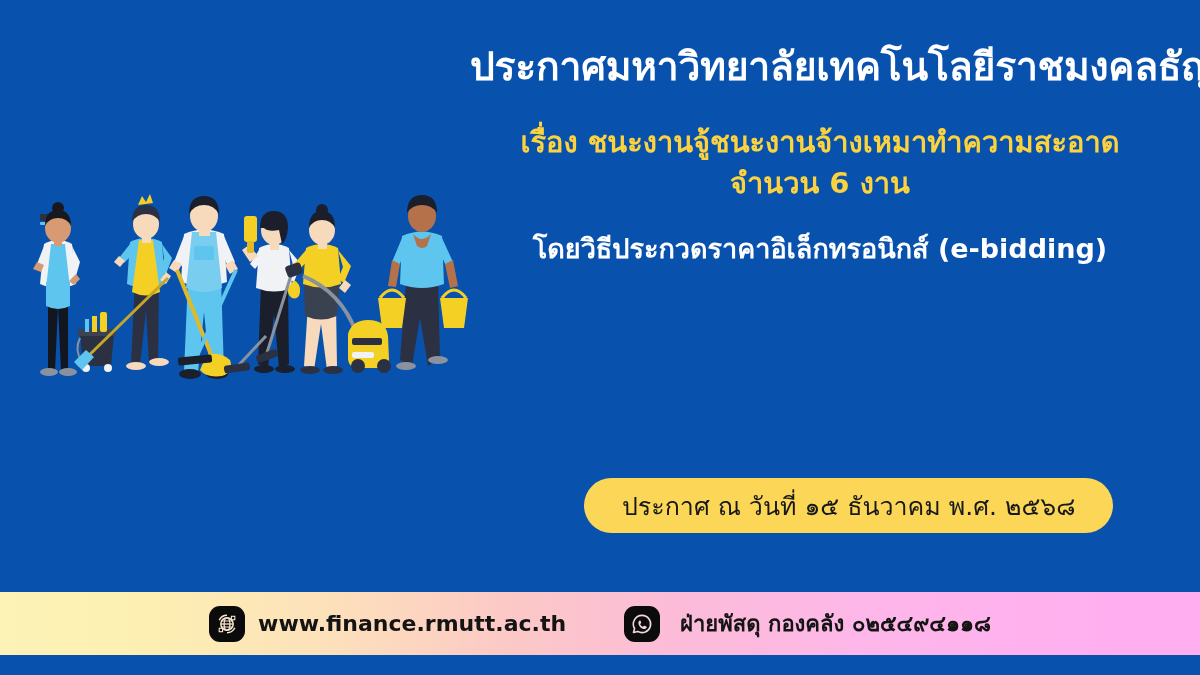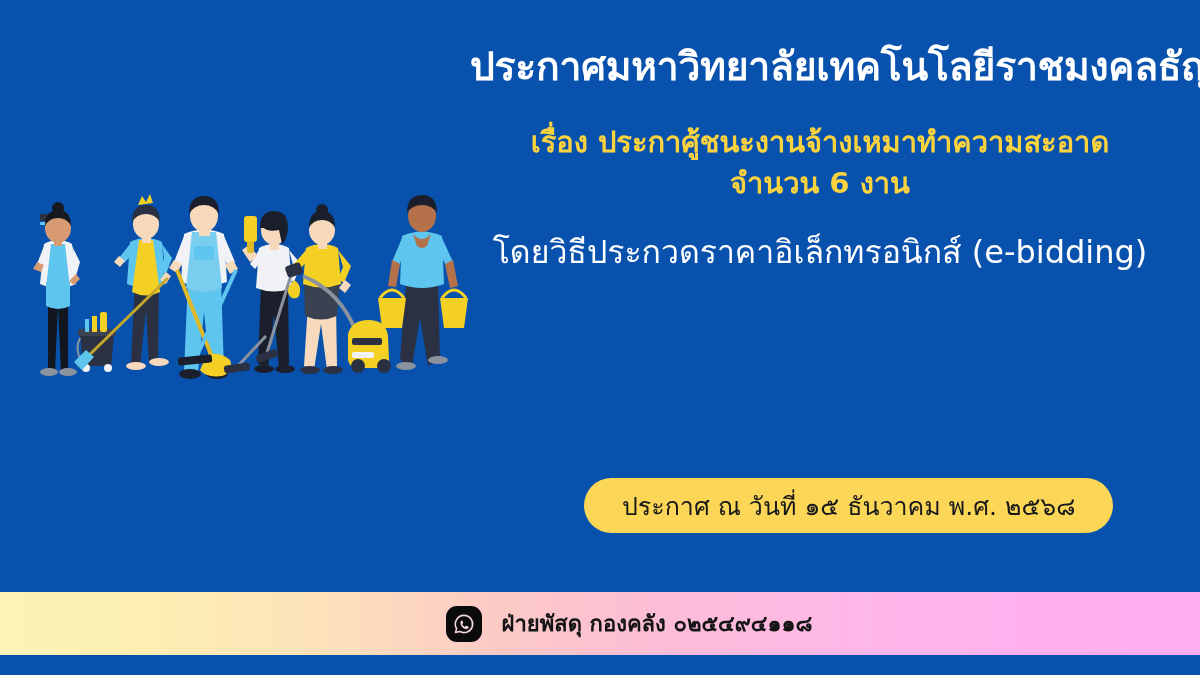--- a/index.html
+++ b/index.html
@@ -50,22 +50,22 @@
     margin-top: 30px;
     color: #fcd33e;
     font-size: 29px;
     font-weight: bold;
     line-height: 1.42;
   }
   #subtitle-line-1, #subtitle-line-2 { display: block; white-space: nowrap; }
   #method-line {
     margin-top: 26px;
     color: #ffffff;
-    font-size: 32px;
-    font-weight: normal;
+    font-size: 27px;
+    font-weight: bold;
     line-height: 1.4;
     white-space: nowrap;
   }
 
   
   #date-badge {
     position: absolute;
     left: 584px;
     top: 478px;
     height: 55px;
@@ -266,31 +266,47 @@
         <path d="M424 112 q12 -16 24 0" stroke="#f5d024" stroke-width="3" fill="none"></path>
         <path d="M422 112 h28 l-4 30 h-20 Z" fill="#f5d024"></path>
       </g>
     </svg>
   </div>
 
   <div id="text-block">
     <h1 id="main-title">ประกาศมหาวิทยาลัยเทคโนโลยีราชมงคลธัญบุรี</h1>
 
     <div id="subtitle-group">
-      <span id="subtitle-line-1">เรื่อง ประกาศู้ชนะงานจ้างเหมาทำความสะอาด</span>
+      <span id="subtitle-line-1">เรื่อง ชนะงานจู้ชนะงานจ้างเหมาทำความสะอาด</span>
       <span id="subtitle-line-2">จำนวน 6 งาน</span>
     </div>
 
     <div id="method-line">โดยวิธีประกวดราคาอิเล็กทรอนิกส์ (e-bidding)</div>
   </div>
 
   <div id="date-badge">ประกาศ ณ วันที่ ๑๕ ธันวาคม พ.ศ. ๒๕๖๘</div>
 
   <div id="footer-band">
 
+    <div class="footer-item" id="footer-item-website">
+      <span class="footer-icon">
+        <svg width="24" height="24" viewBox="0 0 24 24" aria-hidden="true">
+          <circle cx="12" cy="12" r="6.2" fill="none" stroke="#f6e6cd" stroke-width="1.5"></circle>
+          <ellipse cx="12" cy="12" rx="2.9" ry="6.2" fill="none" stroke="#f6e6cd" stroke-width="1.3"></ellipse>
+          <line x1="5.8" y1="12" x2="18.2" y2="12" stroke="#f6e6cd" stroke-width="1.3"></line>
+          <line x1="6.6" y1="9" x2="17.4" y2="9" stroke="#f6e6cd" stroke-width="1"></line>
+          <line x1="6.6" y1="15" x2="17.4" y2="15" stroke="#f6e6cd" stroke-width="1"></line>
+          <path d="M4.2 8.2 A8.6 8.6 0 0 1 12 3.2" fill="none" stroke="#f6e6cd" stroke-width="1.5"></path>
+          <path d="M19.8 15.8 A8.6 8.6 0 0 1 12 20.8" fill="none" stroke="#f6e6cd" stroke-width="1.5"></path>
+          <rect x="16.4" y="4.3" width="3.4" height="3.4" fill="#0b0b0b" stroke="#f6e6cd" stroke-width="1.1"></rect>
+          <rect x="4.2" y="16.3" width="3.4" height="3.4" fill="#0b0b0b" stroke="#f6e6cd" stroke-width="1.1"></rect>
+        </svg>
+      </span>
+      <span>www.finance.rmutt.ac.th</span>
+    </div>
 
     <div class="footer-item" id="footer-item-phone">
       <span class="footer-icon">
         <svg width="24" height="24" viewBox="0 0 24 24" aria-hidden="true">
           <path d="M12 3.4 A8.6 8.6 0 0 0 4.6 16.5 L3.5 20.5 L7.7 19.4 A8.6 8.6 0 1 0 12 3.4 Z" fill="none" stroke="#f3d6e0" stroke-width="1.6" stroke-linejoin="round"></path>
           <path d="M9.4 8.3 c0.5 -0.2 0.9 0 1.1 0.5 l0.7 1.6 c0.1 0.3 0 0.6 -0.2 0.8 l-0.6 0.6
                    c-0.2 0.2 -0.2 0.4 -0.1 0.6 c0.5 1 1.3 1.8 2.3 2.3 c0.2 0.1 0.5 0.1 0.6 -0.1
                    l0.6 -0.6 c0.2 -0.2 0.5 -0.3 0.8 -0.2 l1.6 0.7 c0.5 0.2 0.7 0.6 0.5 1.1
                    c-0.3 0.9 -1.2 1.5 -2.2 1.4 c-3.2 -0.3 -5.8 -2.9 -6.1 -6.1 c-0.1 -1 0.5 -1.9 1.4 -2.2 Z" fill="#f3d6e0"></path>
         </svg>

